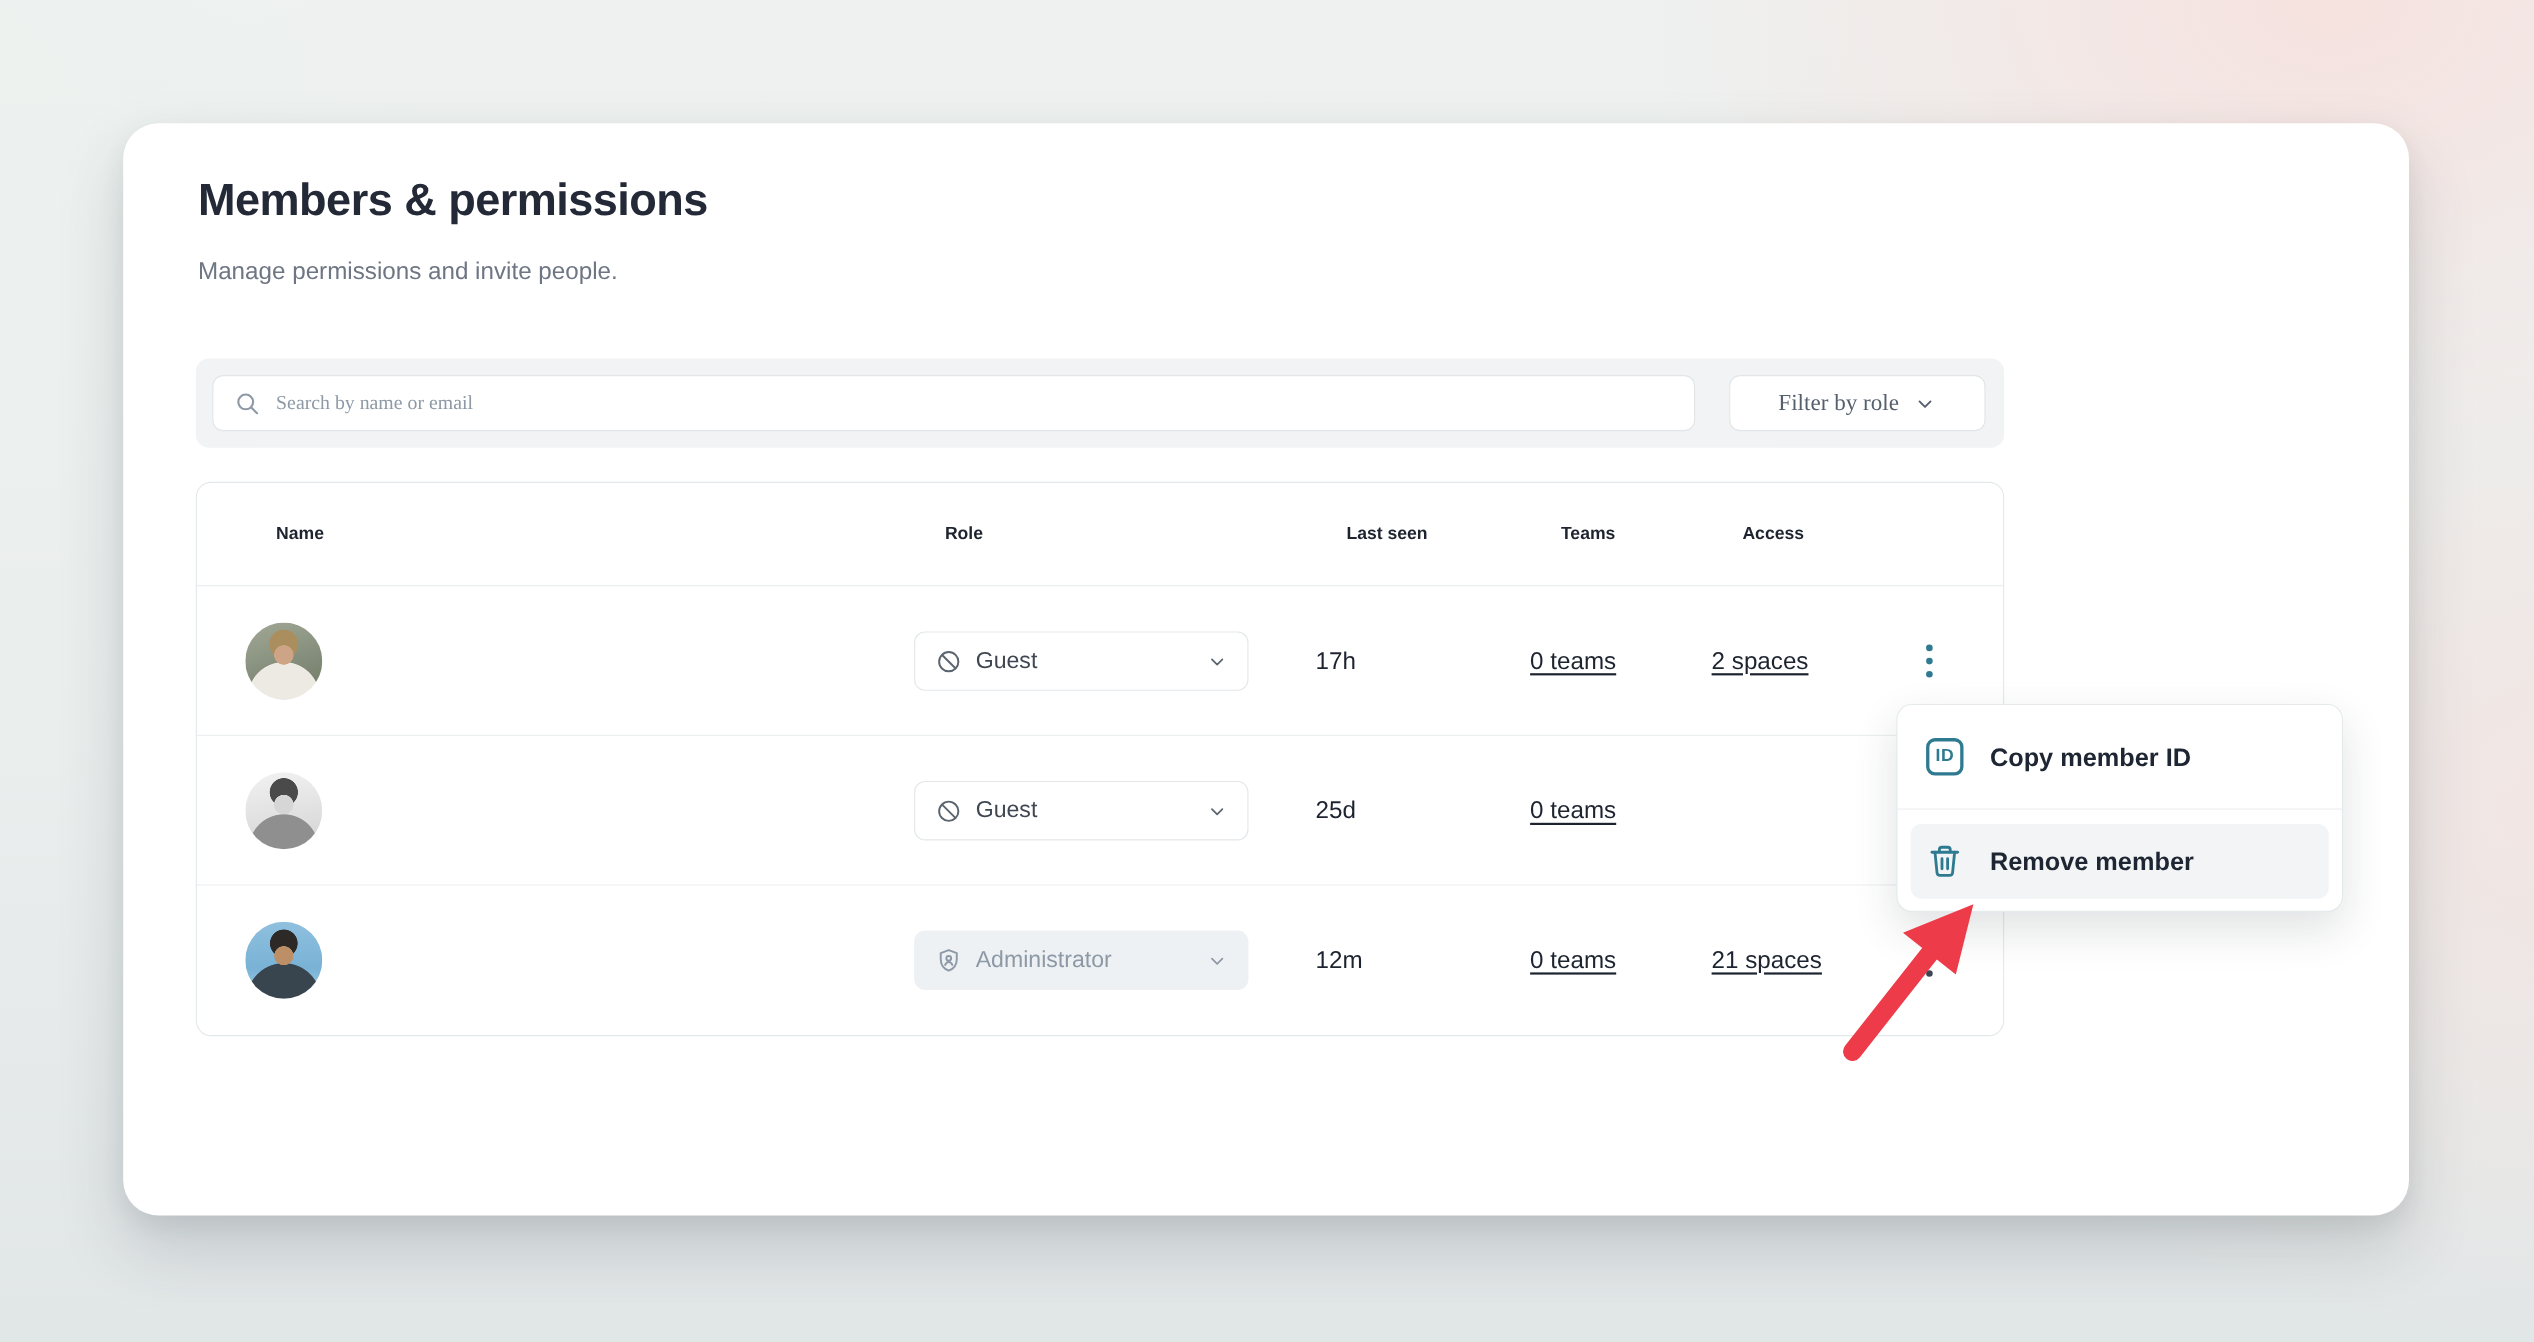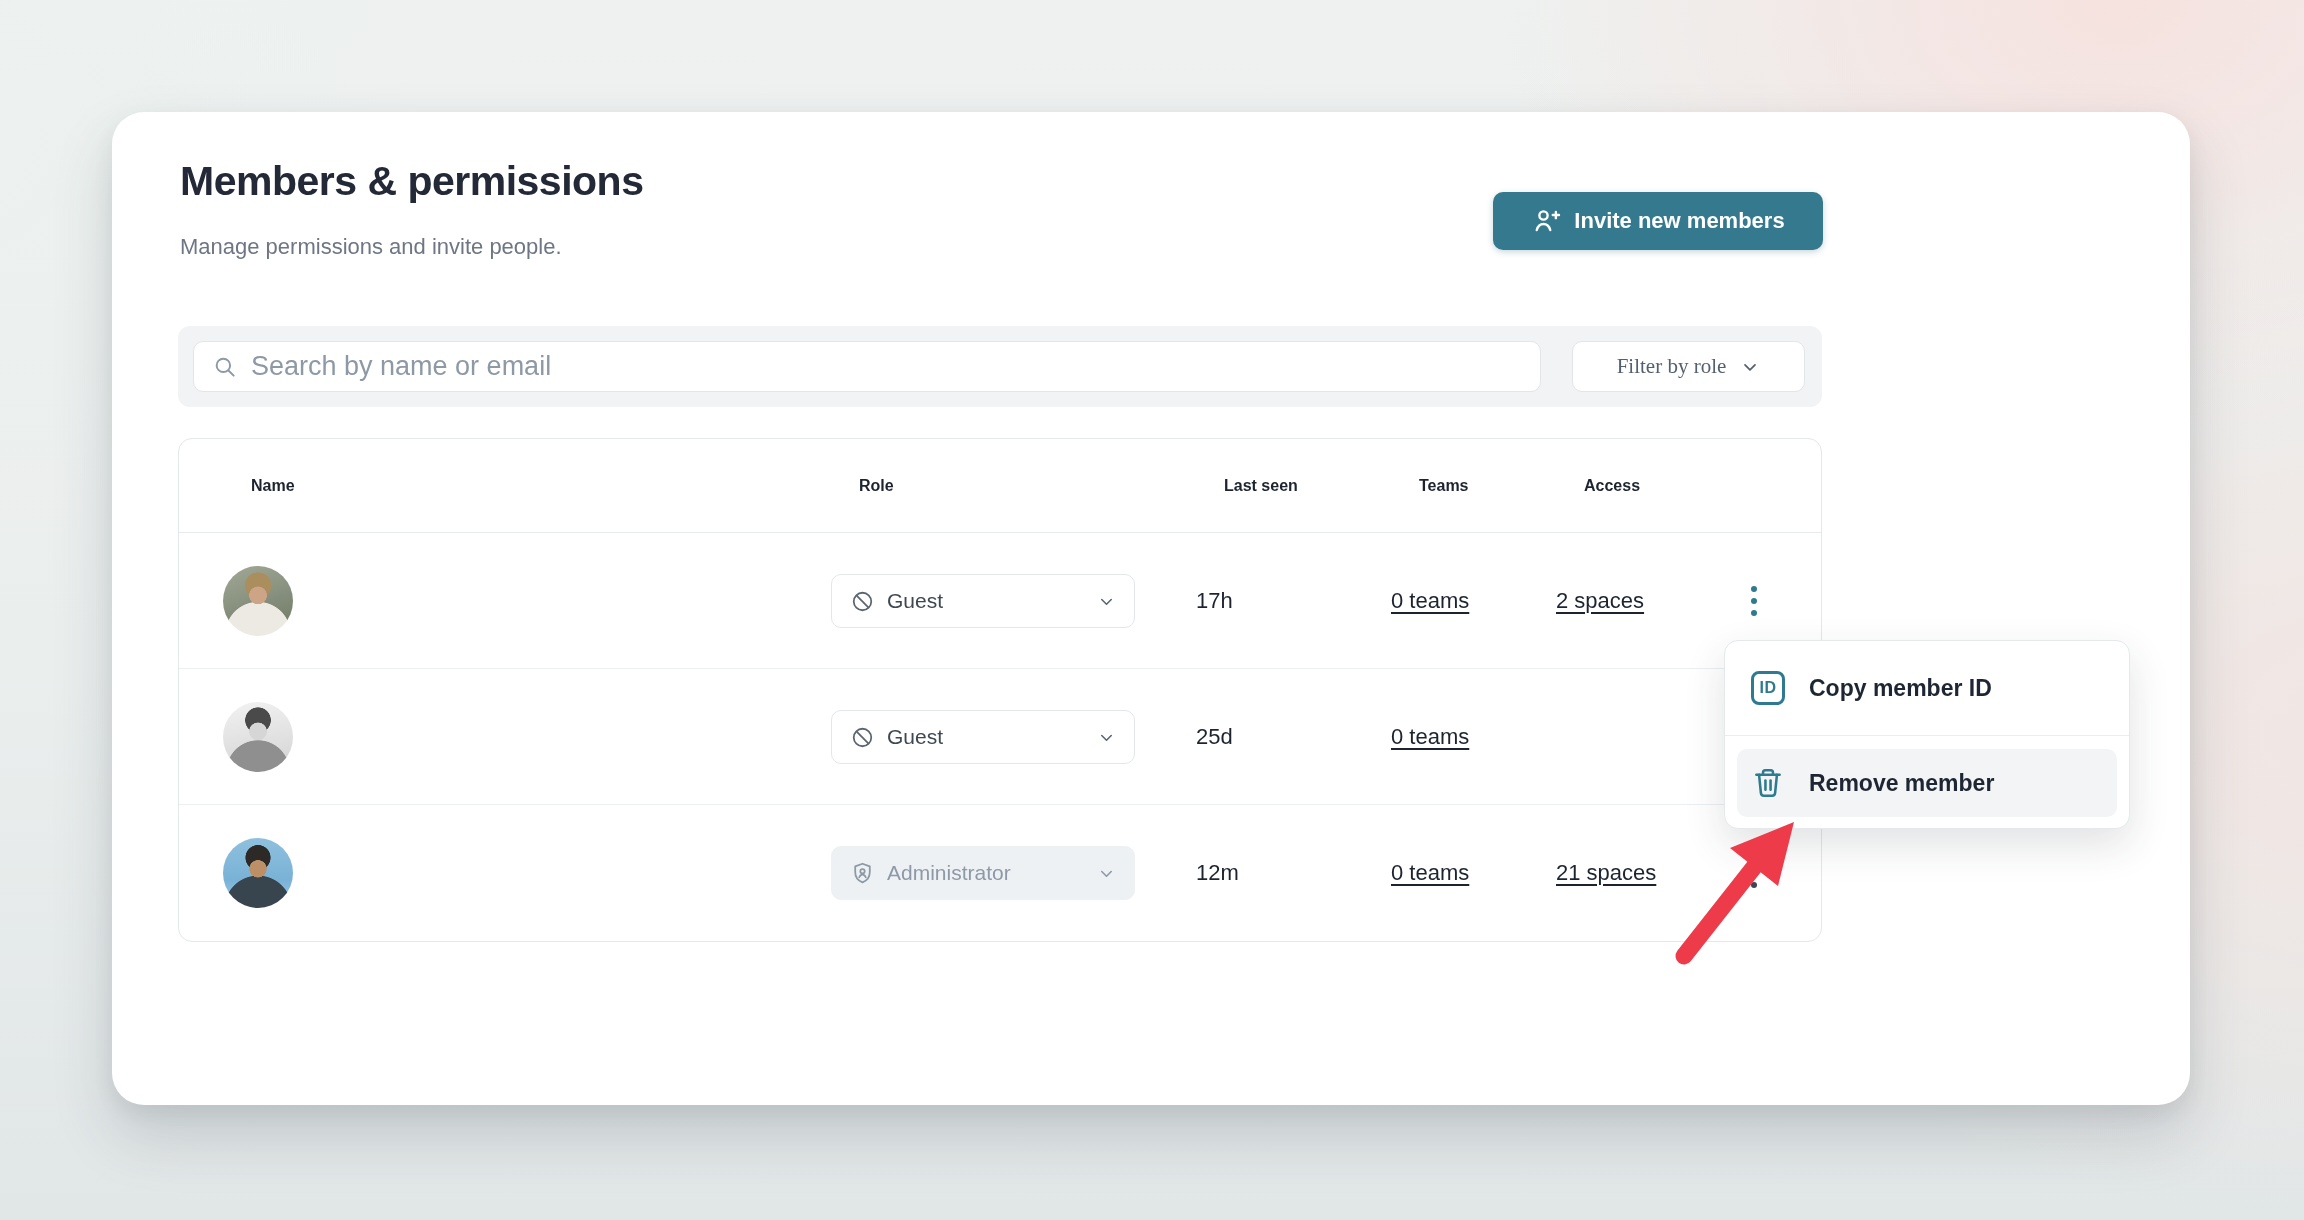--- a/index.html
+++ b/index.html
@@ -33,21 +33,21 @@
   }
 
   
   .search-bar { position:absolute; left:66px; top:214px; width:1644px; height:81px; background:#f1f3f4; border-radius:12px; }
   .search-field {
     position:absolute; left:15px; top:15px; width:1348px; height:51px;
     background:#fff; border:1px solid #e2e6e9; border-radius:10px;
     display:flex; align-items:center; padding:0 18px; gap:13px;
   }
   .search-field input {
-    flex:1; border:none; outline:none; font-size:27px; font-family:Liberation Sans, sans-serif; color:#a21caf; background:transparent;
+    flex:1; border:none; outline:none; font-size:18px; font-family:Liberation Serif, serif; color:#a21caf; background:transparent;
   }
   .search-field input::placeholder { color:#8d99a5; }
   .filter-btn {
     position:absolute; right:17px; top:15px; width:233px; height:51px;
     background:#fff; border:1px solid #e2e6e9; border-radius:10px; cursor:pointer;
     display:flex; align-items:center; justify-content:center; gap:14px;
     font-size:21px; color:#55606e; font-family:Liberation Serif, serif;
   }
 
   
@@ -137,31 +137,20 @@
   .icon { flex:0 0 auto; display:inline-flex; }
 </style>
 </head>
 <body>
 
 <div class="card">
 
   <h1 class="page-title">Members &amp; permissions</h1>
   <p class="page-subtitle">Manage permissions and invite people.</p>
 
-  <button class="invite-btn">
-    <span class="icon">
-      <svg width="30" height="30" viewBox="0 0 24 24" fill="none" stroke="#ffffff" stroke-width="1.9" stroke-linecap="round" stroke-linejoin="round">
-        <circle cx="10" cy="7.6" r="3.3"></circle>
-        <path d="M4.6 19.2c.9-3.1 3-4.8 5.4-4.8s4.5 1.7 5.4 4.8"></path>
-        <path d="M17.4 7.2h5"></path>
-          <path d="M19.9 4.7v5"></path>
-      </svg>
-    </span>
-    <span>Invite new members</span>
-  </button>
 
   <div class="search-bar">
     <div class="search-field">
       <span class="icon">
         <svg width="26" height="26" viewBox="0 0 24 24" fill="none" stroke="#8d99a5" stroke-width="1.8" stroke-linecap="round">
           <circle cx="10.5" cy="10.5" r="6.2"></circle>
             <path d="M15.2 15.2 20 20"></path>
         </svg>
       </span>
       <input type="text" value="" placeholder="Search by name or email" style="">

